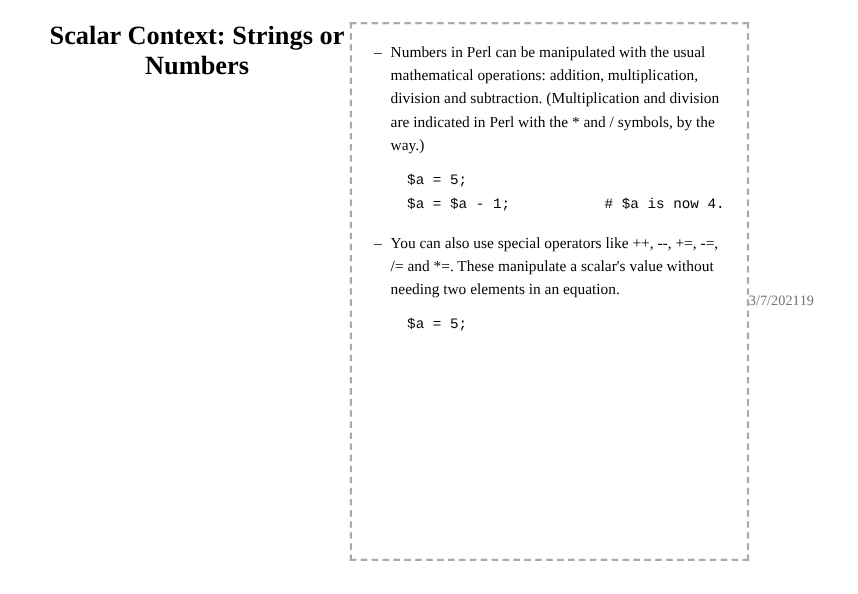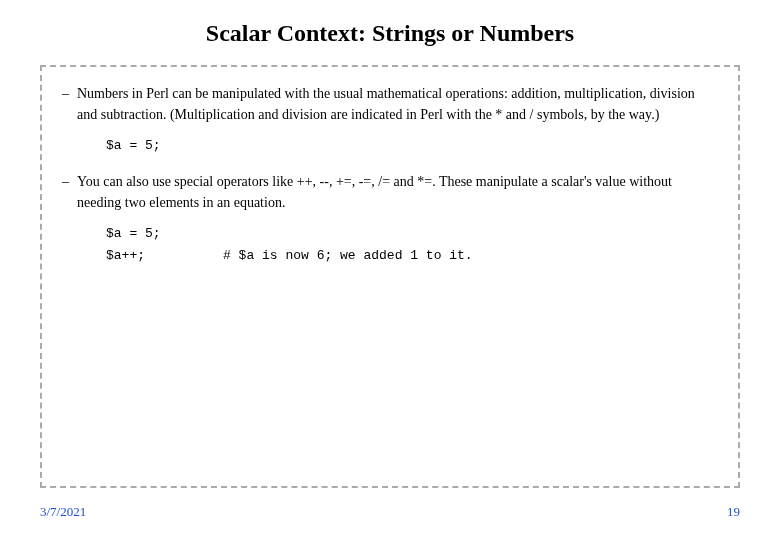--- a/index.html
+++ b/index.html
@@ -16,21 +16,21 @@
       font-size: 15px;
       color: #000000;
       overflow: hidden;
     }
 
     .page {
       width: 780px;
       height: 540px;
       padding: 20px 40px 20px 40px;
       display: flex;
-      flex-direction: column;
+      flex-direction: row;
     }
 
     .page-title {
       font-size: 24px;
       font-weight: bold;
       text-align: center;
       margin-bottom: 18px;
       font-family: 'Times New Roman', Times, serif;
     }
 
@@ -54,63 +54,63 @@
     }
 
     .bullet-dash {
       flex-shrink: 0;
       font-size: 14px;
     }
 
     .code-block {
       font-family: 'Courier New', Courier, monospace;
       font-size: 13px;
-      margin-left: 44px;
+      margin-left: 30px;
       line-height: 1.7;
     }
 
     .code-line {
       white-space: pre;
     }
 
     .footer {
       display: flex;
       justify-content: space-between;
       align-items: center;
       padding-top: 6px;
       font-size: 13px;
-      color: #1d4ed8;
+      color: #737373;
     }
   </style>
 </head>
 <body>
 
 <div class="page">
   <div class="page-title">Scalar Context: Strings or Numbers</div>
 
   <div class="content-box">
 
     <div class="bullet-section">
       <div class="bullet-text">
         <span class="bullet-dash">–</span>
         <span>Numbers in Perl can be manipulated with the usual mathematical operations: addition, multiplication, division and subtraction. (Multiplication and division are indicated in Perl with the * and / symbols, by the way.)</span>
       </div>
       <div class="code-block">
         <div class="code-line">$a = 5;</div>
+        <div class="code-line">$a = $a - 1;           # $a is now 4.</div>
       </div>
     </div>
 
     <div class="bullet-section">
       <div class="bullet-text">
         <span class="bullet-dash">–</span>
         <span>You can also use special operators like ++, --, +=, -=, /= and *=. These manipulate a scalar's value without needing two elements in an   equation.</span>
       </div>
       <div class="code-block">
         <div class="code-line">$a = 5;</div>
-        <div class="code-line">$a++;          # $a is now 6; we added 1 to it.</div>
       </div>
     </div>
 
   </div>
 
   <div class="footer">
     <span>3/7/2021</span>
     <span>19</span>
   </div>
 </div>

